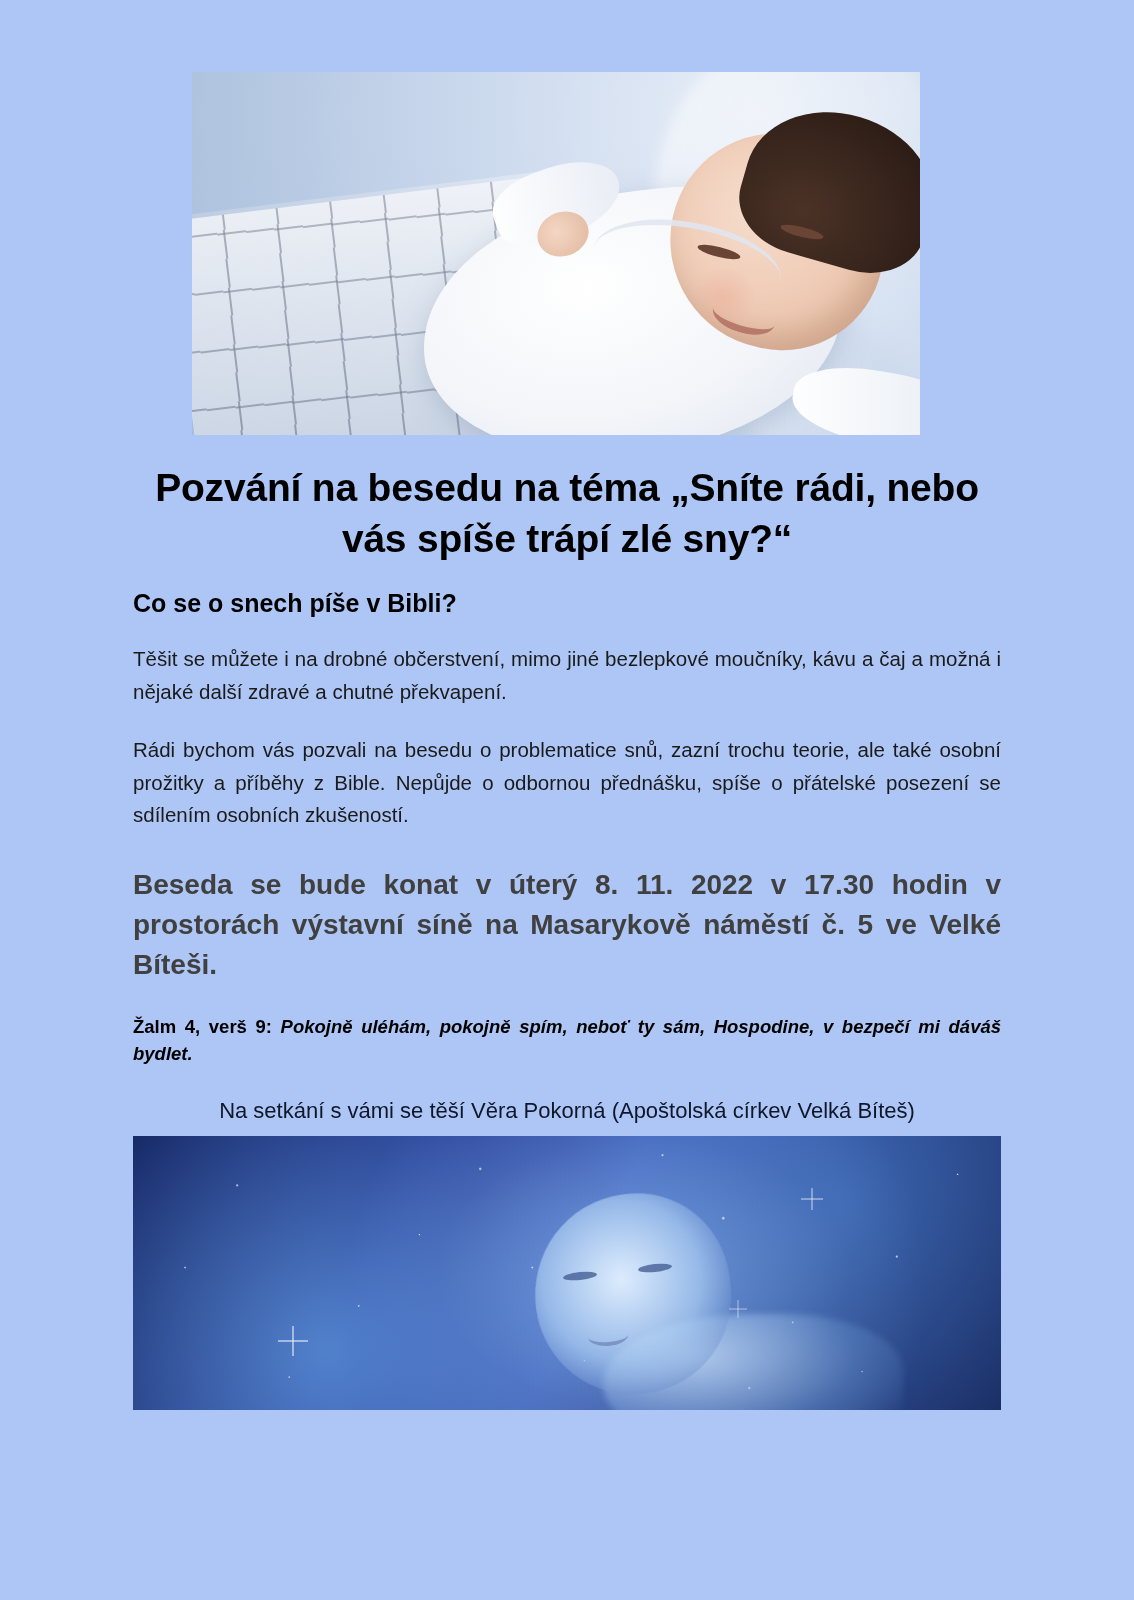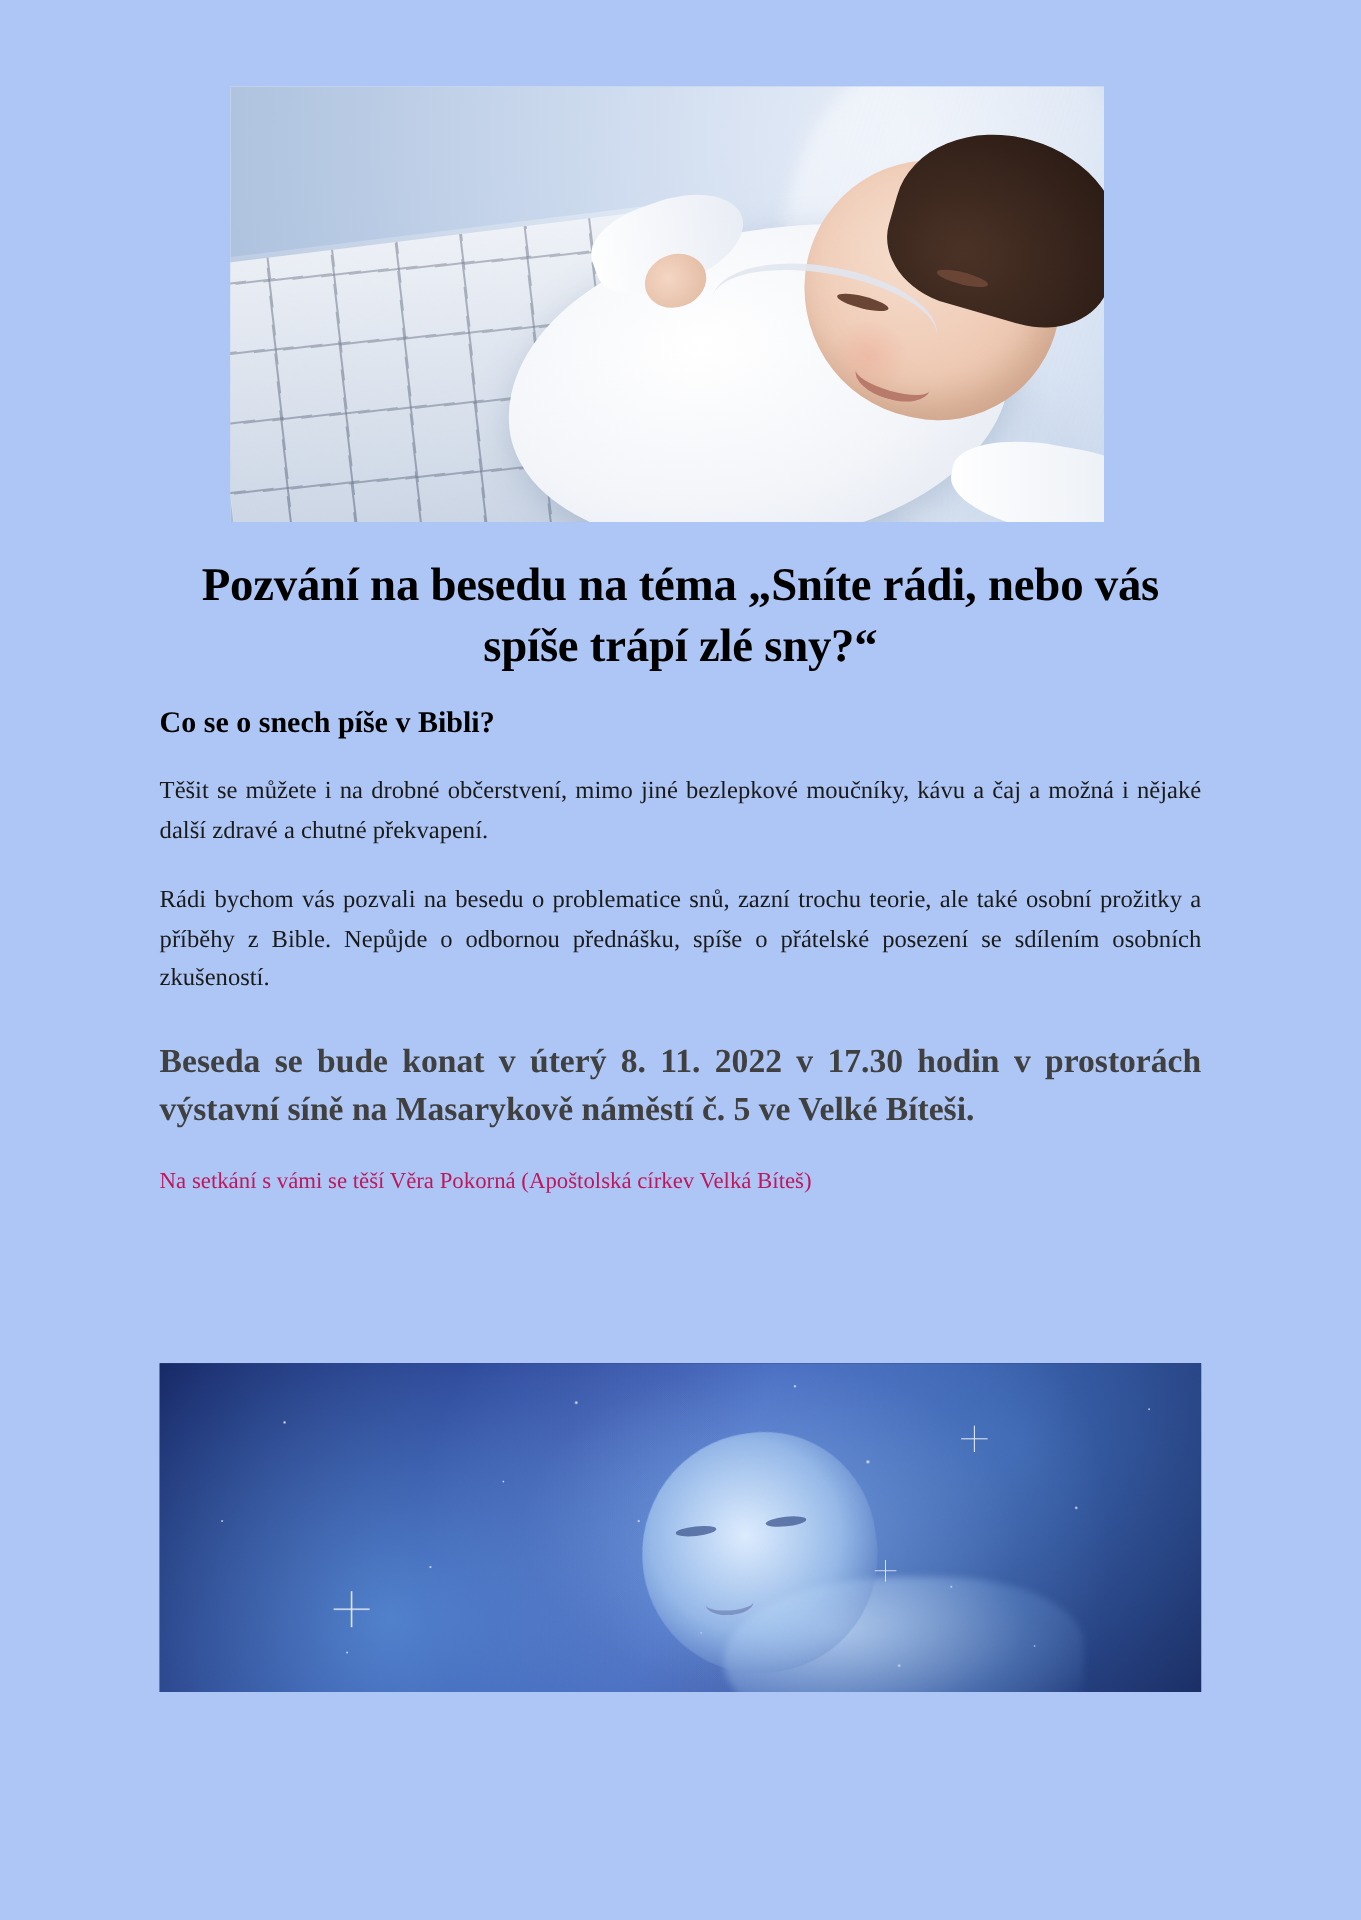--- a/index.html
+++ b/index.html
@@ -13,21 +13,20 @@
     font-family: "Liberation Sans", sans-serif;
     color: #111111;
     overflow: hidden;
   }
 
   .page {
     position: relative;
     width: 1134px;
     height: 1600px;
     box-sizing: border-box;
-    font-family: Liberation Serif, serif;
   }
 
   
   .photo-top {
     position: absolute;
     left: 192px;
     top: 72px;
     width: 728px;
     height: 363px;
     overflow: hidden;
@@ -214,24 +213,24 @@
     line-height: 1.5;
     font-weight: bold;
     font-style: italic;
     text-align: justify;
     color: #000;
   }
   p.verse .lead { font-style: normal; }
 
   p.signature {
     margin: 26px 0 0 0;
-    font-size: 19px;
+    font-size: 22px;
     line-height: 1.5;
-    text-align: left;
-    color: #be185d;
+    text-align: center;
+    color: #0f172a;
   }
 
   
   .photo-bottom {
     position: absolute;
     left: 133px;
     top: 1136px;
     width: 868px;
     height: 274px;
     overflow: hidden;
@@ -351,20 +350,23 @@
     <h1 class="title">Pozvání na besedu na téma „Sníte rádi, nebo vás spíše trápí zlé sny?“</h1>
 
     <h2 class="subtitle">Co se o snech píše v Bibli?</h2>
 
     <p class="body second">Těšit se můžete i na drobné občerstvení, mimo jiné bezlepkové moučníky, kávu a čaj a možná i nějaké další zdravé a chutné překvapení.</p>
 
     <p class="body first">Rádi bychom vás pozvali na besedu o problematice snů, zazní trochu teorie, ale také osobní prožitky a příběhy z Bible. Nepůjde o odbornou přednášku, spíše o přátelské posezení se sdílením osobních zkušeností.</p>
 
     <p class="event">Beseda se bude konat v úterý 8. 11. 2022 v 17.30 hodin v prostorách výstavní síně na Masarykově náměstí č. 5 ve Velké Bíteši.</p>
 
+    <p class="verse">
+      <span class="lead">Žalm 4, verš 9:</span><span> Pokojně uléhám, pokojně spím, neboť ty sám, Hospodine, v bezpečí mi dáváš bydlet.</span>
+    </p>
 
     <p class="signature">Na setkání s vámi se těší Věra Pokorná (Apoštolská církev Velká Bíteš)</p>
   </div>
 
   <div class="photo-bottom">
     <div class="space"></div>
     <div class="stars"></div>
     <div class="nebula-glow"></div>
     <div class="child-body"></div>
     <div class="child-head"></div>

